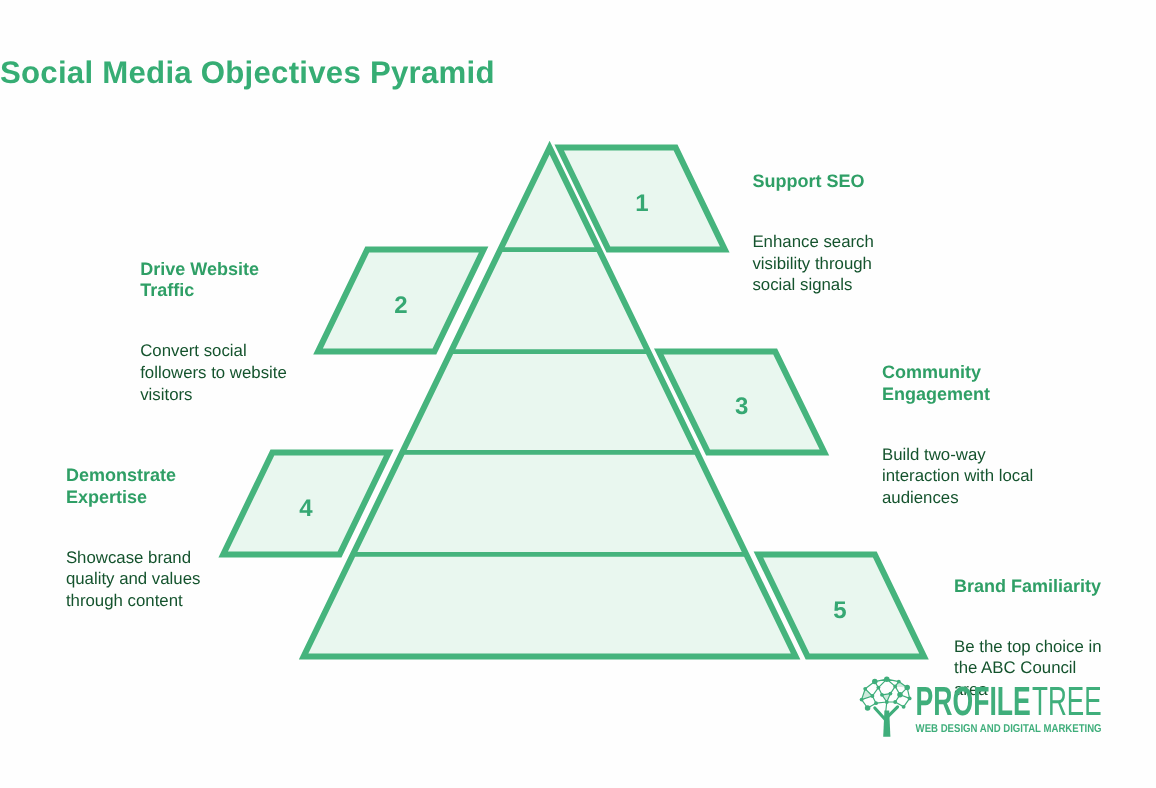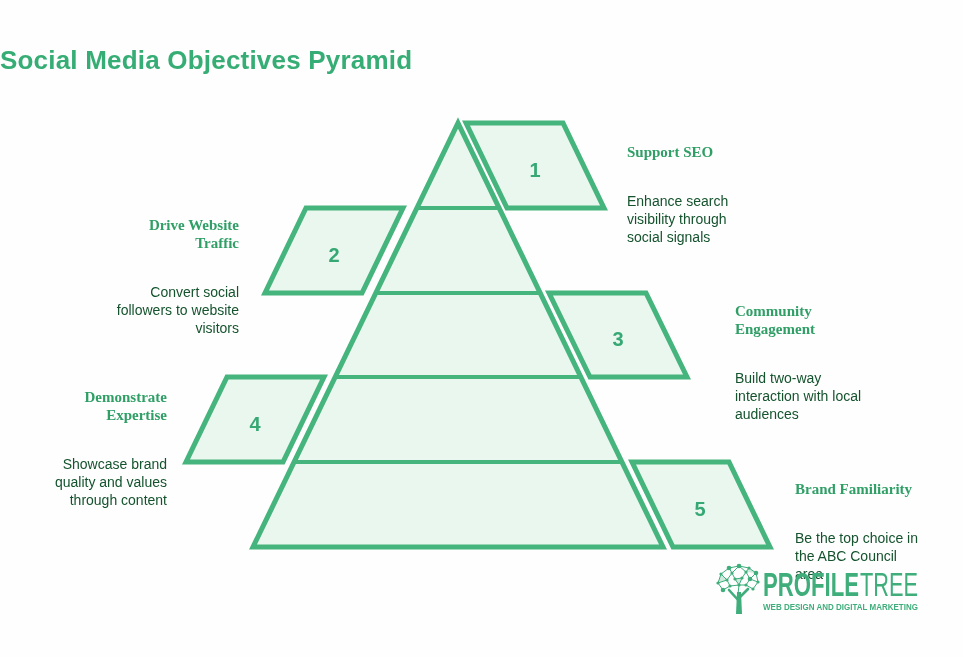--- a/index.html
+++ b/index.html
@@ -4,23 +4,23 @@
 <style>
   html,body{margin:0;padding:0;background:#ffffff;}
   body{width:963px;height:657px;position:relative;overflow:hidden;
        font-family:"Liberation Sans",sans-serif;}
   .canvas{position:absolute;left:0;top:0;width:963px;height:657px;background:#fefefe;}
   .title{position:absolute;left:0;top:45px;width:963px;margin:0;
          text-align:left;font-size:26px;font-weight:bold;color:#36AD74;
          letter-spacing:.2px;}
   .diagram{position:absolute;left:0;top:0;width:963px;height:657px;}
   .lbl{position:absolute;white-space:pre-line;}
-  .lbl .h{font-size:15px;font-weight:bold;line-height:18px;color:#2F9F66;margin:0 0 13px 0;font-family:Liberation Serif, serif;}
+  .lbl .h{font-size:15px;font-weight:bold;line-height:18px;color:#2F9F66;margin:0 0 13px 0;}
   .lbl .b{font-size:14px;line-height:18px;color:#14532d;margin:0;}
-  .lbl.left{text-align:right;}
+  .lbl.left{text-align:left;}
   .lbl.right{text-align:left;}
   .p1{left:627px;top:125px;}
   .p2{right:724px;top:198px;}
   .p3{left:710px;top:284px;margin-left:25px;}
   .p4{right:796px;top:370px;}
   .p5{left:795px;top:462px;}
   .logo{position:absolute;left:700px;top:556px;width:240px;height:72px;}
   svg text{font-family:"Liberation Sans",sans-serif;}
 </style>
 </head>

